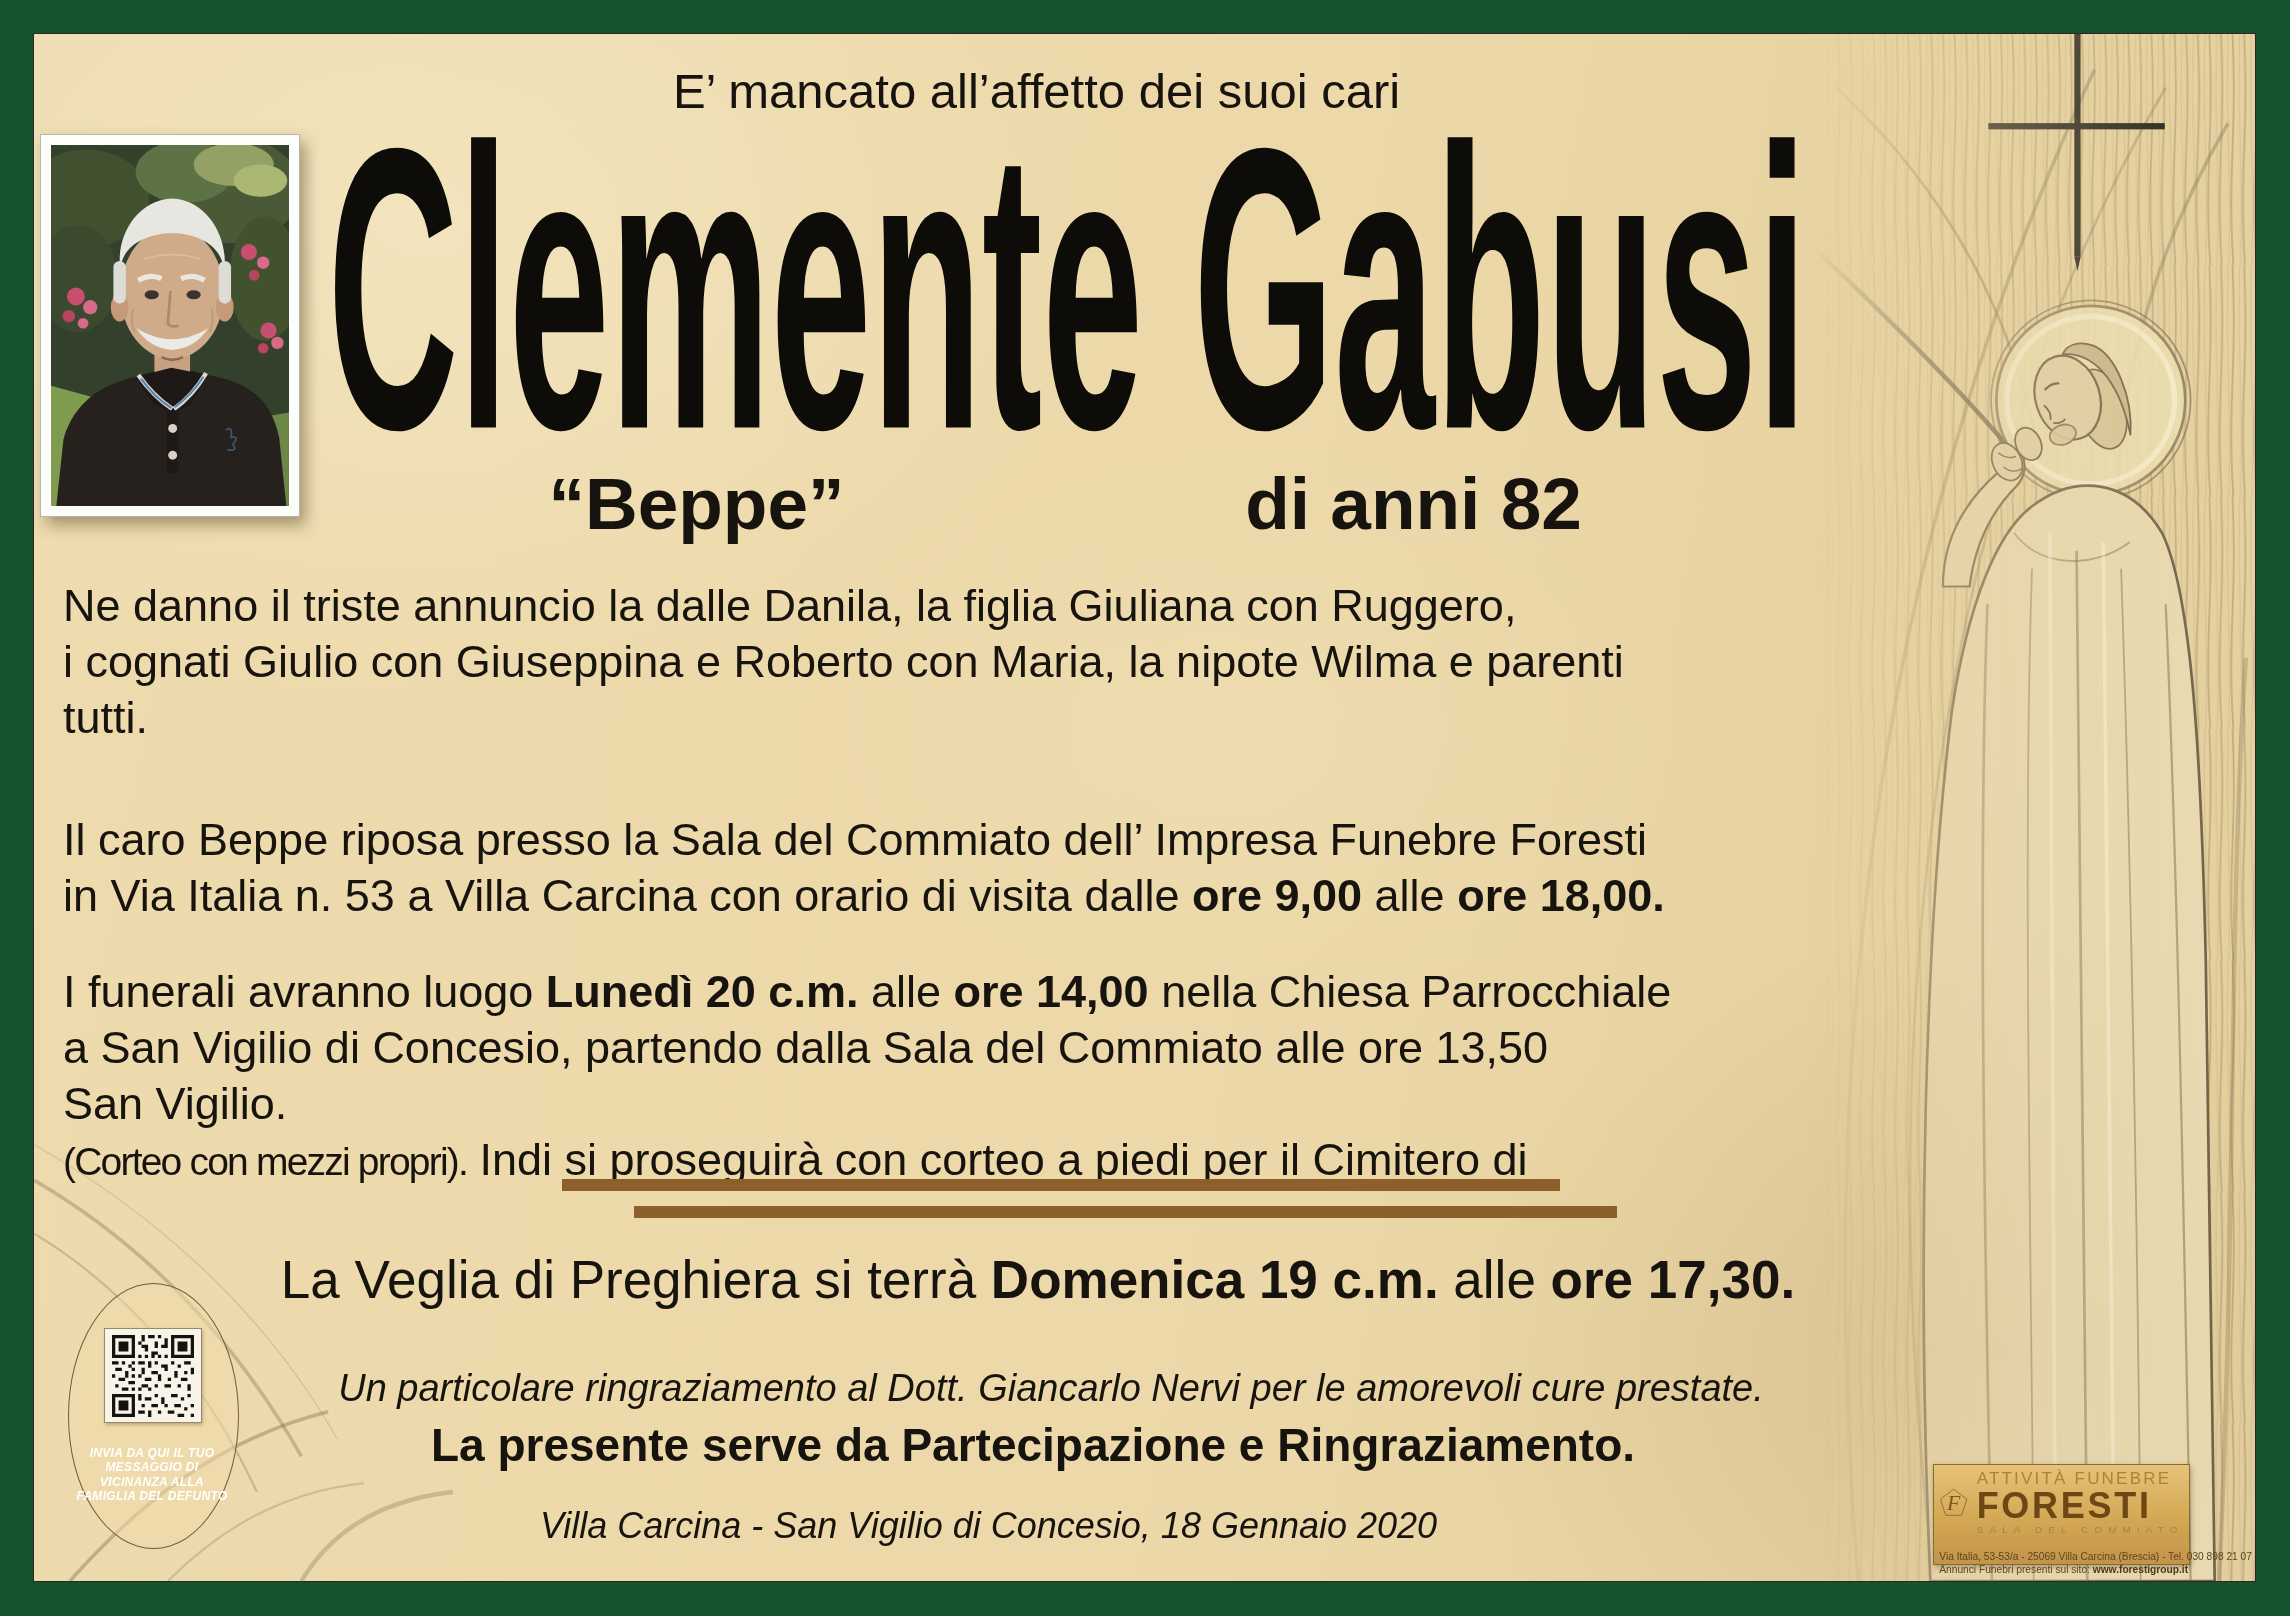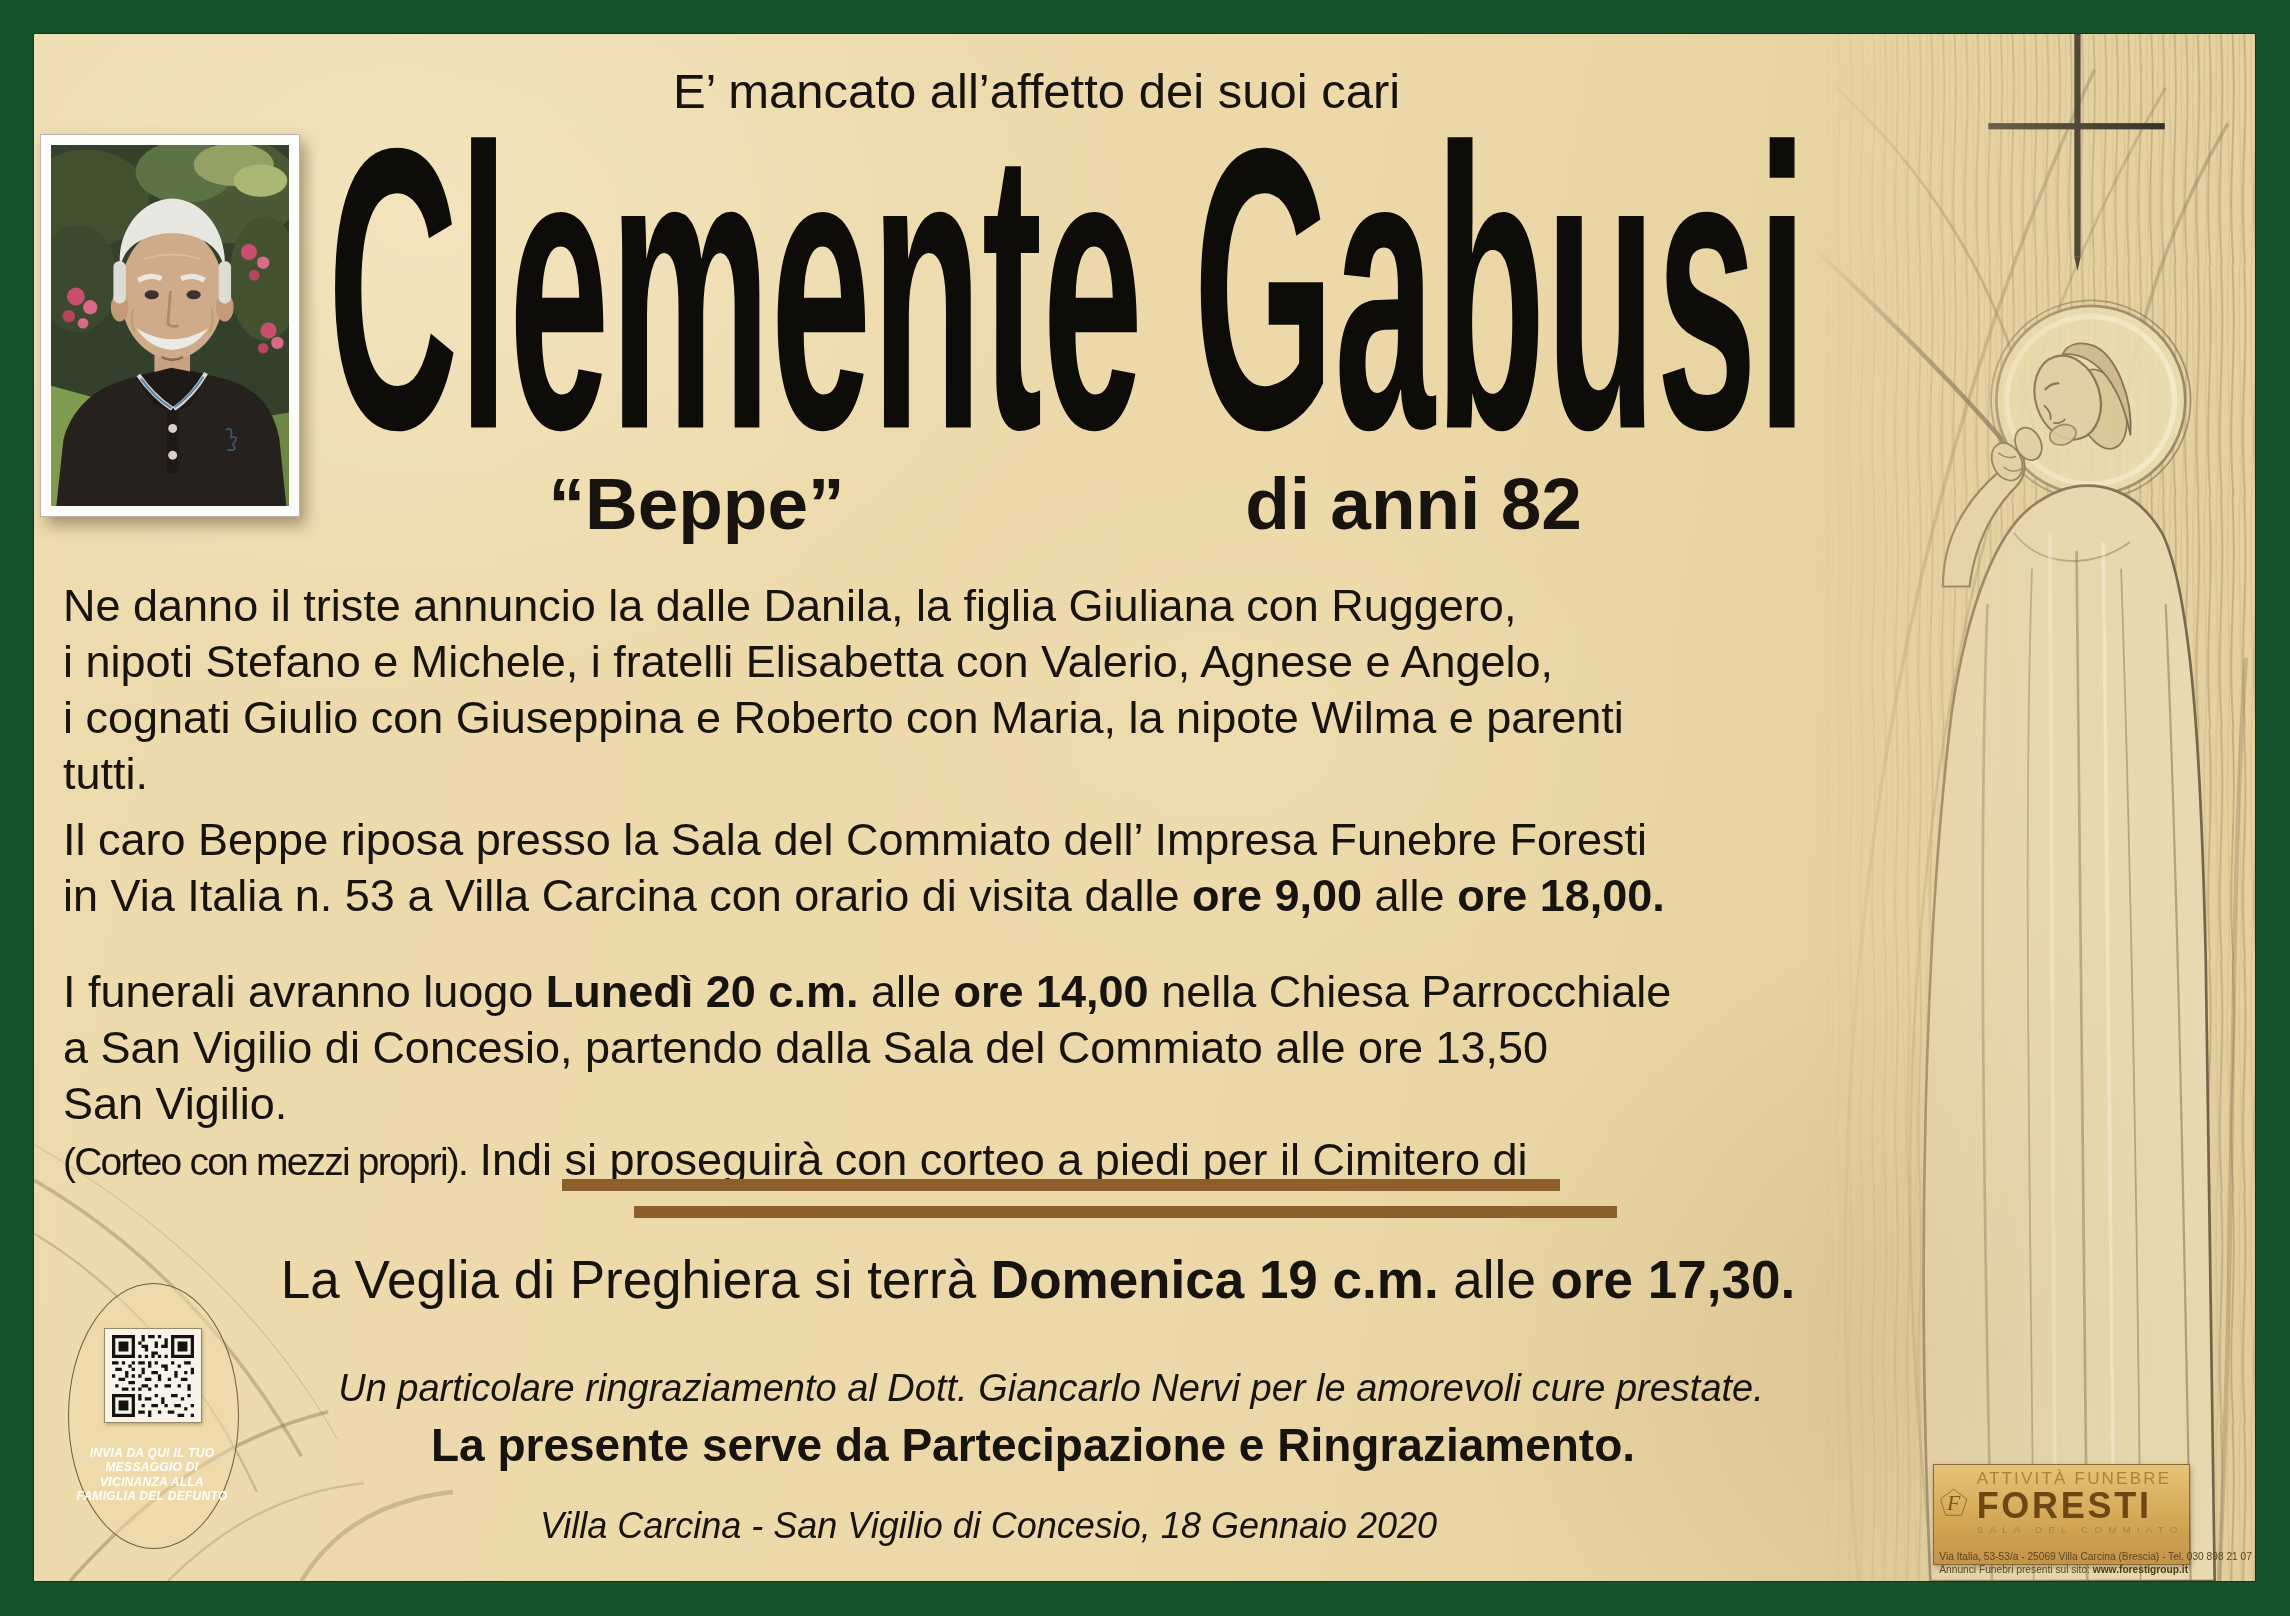--- a/index.html
+++ b/index.html
@@ -199,21 +199,20 @@
 
     <svg class="abs title-svg" width="1493" height="331" viewBox="0 0 1676 372">
       <text x="838" y="332" text-anchor="middle" font-family="Liberation Sans, sans-serif" font-weight="bold" font-size="450" fill="#0e0c09" textLength="1663" lengthAdjust="spacingAndGlyphs">Clemente Gabusi</text>
     </svg>
 
     <div class="abs nick ctr nowrap">“Beppe”</div>
     <div class="abs age ctr nowrap">di anni 82</div>
 
     <div class="abs body-par p1">
       <div class="nowrap">Ne danno il triste annuncio la dalle Danila, la figlia Giuliana con Ruggero,</div>
-      <div class="nowrap">i nipoti Stefano e Michele, i fratelli Elisabetta con Valerio, Agnese e Angelo,</div>
       <div class="nowrap">i cognati Giulio con Giuseppina e Roberto con Maria, la nipote Wilma e parenti</div>
       <div class="nowrap">tutti.</div>
     </div>
 
     <div class="abs body-par p2">
       <div class="nowrap">Il caro Beppe riposa presso la Sala del Commiato dell’ Impresa Funebre Foresti</div>
       <div class="nowrap"><span>in Via Italia n. 53 a Villa Carcina con orario di visita dalle </span><span class="b">ore 9,00</span><span> alle </span><span class="b">ore 18,00.</span></div>
     </div>
 
     <div class="abs body-par p3">

